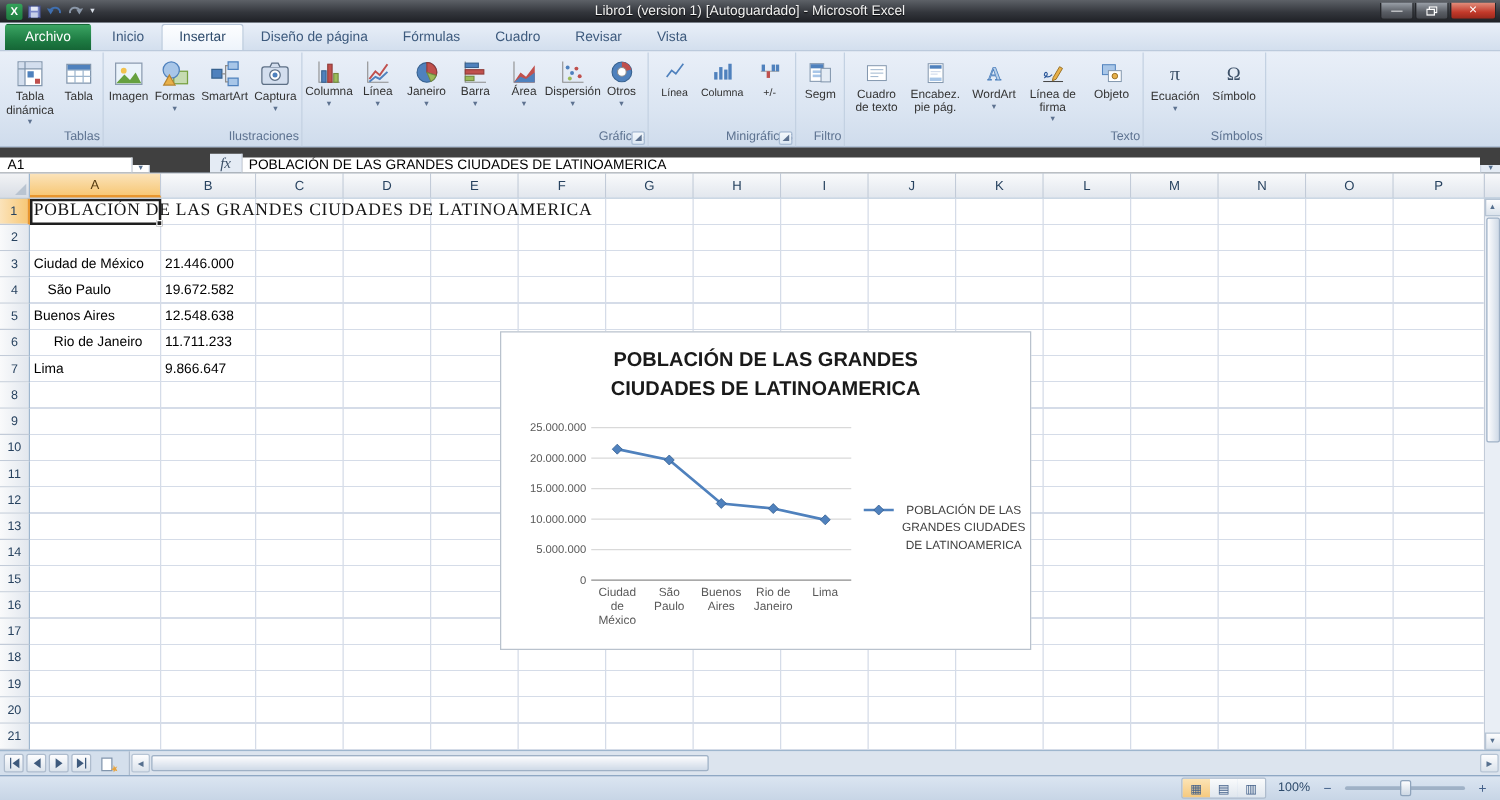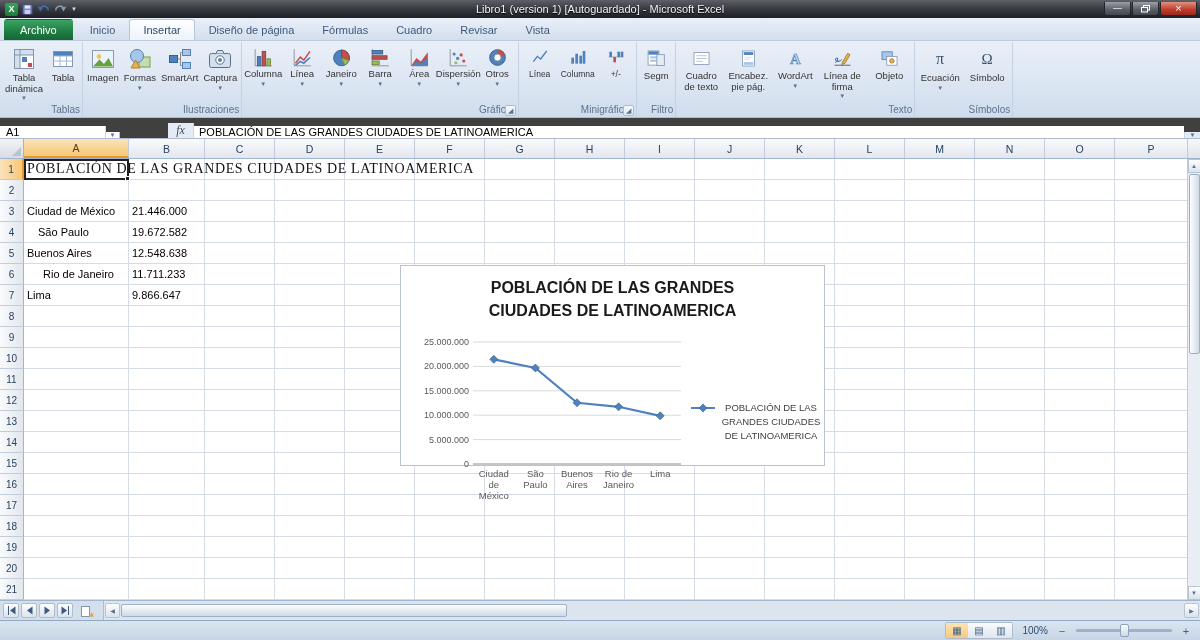--- a/index.html
+++ b/index.html
@@ -62,21 +62,21 @@
   .rowheaders{width:24px;flex:none}
   .rowh{height:21px;border-bottom:1px solid #c2cbd8;border-right:1px solid #9eb6ce;font-size:10px;color:#27425f;display:flex;align-items:center;justify-content:center;background:linear-gradient(to right,#f9fafb,#e2e7ee)}
   .rowh.sel{background:linear-gradient(to right,#fbe3ba,#f7c877);border-right:2px solid #e8962e}
   .cells{position:relative;flex:1;overflow:hidden;background-color:#fff;background-image:repeating-linear-gradient(to bottom,transparent 0,transparent 20px,#d5dce8 20px,#d5dce8 21px)}
   .vline{position:absolute;top:0;bottom:0;width:1px;background:#d5dce8}
   .cellv{position:absolute;height:21px;line-height:20px;font-size:11px;color:#000;padding:0 3px;white-space:nowrap;overflow:visible}
   .cellv.num{}
   .a1text{font-family:"Liberation Serif",serif;font-size:14px;letter-spacing:.6px;color:#141414}
   .selbox{position:absolute;border:2px solid #1f1f1f;pointer-events:none}
   .selbox .handle{position:absolute;right:-3px;bottom:-3px;width:5px;height:5px;background:#1f1f1f;border:1px solid #fff}
-  .chart{position:absolute;left:376px;top:106px;width:425px;height:201px;background:#fff;border:1px solid #b9c2cd}
+  .chart{position:absolute;left:376px;top:106px;width:425px;height:255px;background:#fff;border:1px solid #b9c2cd}
   .logo{position:absolute;left:926px;top:350px}
   .vscroll{width:13px;flex:none;background:#e9eef5;border-left:1px solid #c2cbd8;display:flex;flex-direction:column;align-items:center}
   .sarrow{width:13px;height:14px;display:flex;align-items:center;justify-content:center;font-size:6px;color:#56708f;background:linear-gradient(#fdfdfe,#dbe3ec);border:1px solid #b6c4d4}
   .sthumb-v{width:11px;height:180px;margin-top:1px;background:linear-gradient(to right,#fdfdfe,#cfdae7);border:1px solid #9fb1c6;border-radius:2px}
   .vscroll .bottom{margin-top:auto}
 
   
   .sheetbar{height:20px;background:#d4dfec;border-top:1px solid #9eb6ce;display:flex;align-items:stretch;flex:none}
   .tabnav{display:flex;align-items:center;gap:2px;padding:0 3px}
   .navbtn{width:16px;height:15px;display:flex;align-items:center;justify-content:center;background:linear-gradient(#fdfdfe,#dbe3ec);border:1px solid #aebccd;border-radius:2px}

